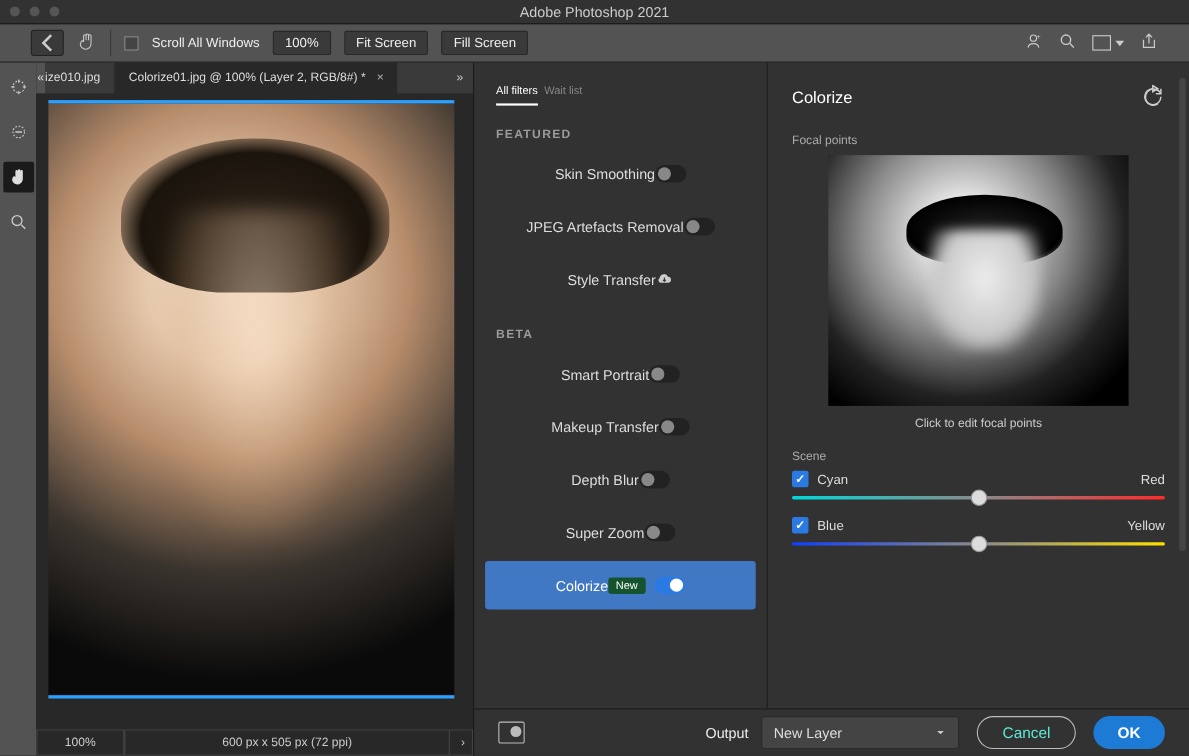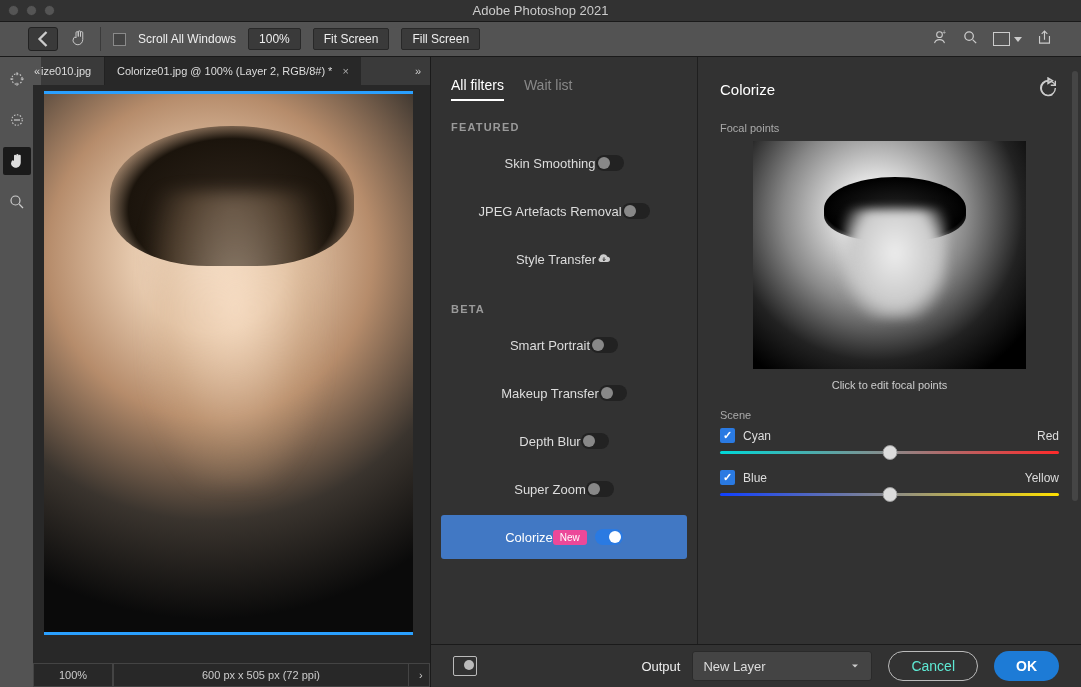--- a/index.html
+++ b/index.html
@@ -38,31 +38,31 @@
   .hair{position:absolute;top:6%;left:18%;width:66%;height:26%;background:radial-gradient(ellipse at 50% 60%, #2e241b, #1b140c 60%, transparent 80%);border-radius:50% 50% 40% 40%;}
   .statusbar { height:24px; background:#282828; display:flex; align-items:stretch; font-size:11px; color:#ccc;}
   .statusbar > div { border:1px solid #444; padding:3px 10px; display:flex; align-items:center;}
   .statusbar .zoom { width:80px; justify-content:center;}
   .statusbar .info { flex:1; justify-content:center;}
   .nf-panel { flex:1; background:#323232; display:flex; flex-direction:column; border-left:1px solid #1a1a1a;}
   .nf-header { height:28px; background:#3a3a3a; display:flex; align-items:center; position:relative;}
   .nf-tab { background:#323232; padding:6px 13px; font-size:12px; color:#eee; margin-left:6px;}
   .nf-body { flex:1; display:flex; overflow:hidden;}
   .nf-left { width:267px; border-right:1px solid #1f1f1f; display:flex; flex-direction:column; padding-bottom:6px; overflow:hidden;}
-  .filter-tabs { display:flex; gap:20px; padding:20px 20px 0 20px; font-size:14px; color:#888;}
+  .filter-tabs { display:flex; gap:6px; padding:20px 20px 0 20px; font-size:10px; color:#888;}
   .filter-tabs .act { color:#fff; border-bottom:2px solid #fff; padding-bottom:6px; font-weight:500;}
   .sect { padding:20px 20px 6px 20px; color:#9a9a9a; font-size:11px; font-weight:600; letter-spacing:1.2px;}
   .filter-row { height:44px; margin:2px 10px; padding:0 10px; display:flex; align-items:center; justify-content:center; border-radius:3px; font-size:13px; color:#ddd;}
   .filter-row.sel { background:#4178c4; color:#fff;}
   .toggle { width:28px; height:16px; background:#222; border-radius:10px; position:relative;}
   .toggle::after { content:""; position:absolute; width:12px; height:12px; background:#888; border-radius:50%; top:2px; left:2px;}
   .toggle.on { background:#2a7ae2;}
   .toggle.on::after { background:#fff; left:14px;}
   .cloud { color:#ccc;}
-  .badge { background:#ec4899; color:#fff; font-size:10px; padding:2px 7px; border-radius:3px; margin-right:8px;}
+  .badge { background:#14532d; color:#fff; font-size:10px; padding:2px 7px; border-radius:3px; margin-right:8px;}
   .nf-right { flex:1; display:flex; flex-direction:column; padding:20px 22px 0 22px; position:relative;}
   .r-head { display:flex; justify-content:space-between; align-items:center; margin-bottom:20px;}
   .r-head h3 { font-size:15px; font-weight:500; color:#fff;}
   .revert svg { width:22px; height:22px; fill:none; stroke:#ccc; stroke-width:1.5;}
   .field-label { font-size:11px; color:#aaa; margin-bottom:7px;}
   .focal-img { width:273px; height:228px; margin:0 auto; background:radial-gradient(circle at 45% 32%, #f2f2f2 0%, #e8e8e8 15%, #888 43%, #222 68%, #000 88%); position:relative; overflow:hidden;}
   .focal-img .h{position:absolute;top:16%;left:26%;width:52%;height:28%;background:radial-gradient(ellipse, #222,#000 70%,transparent);border-radius:50% 50% 40% 40%;}
   .focal-img .f{position:absolute;top:30%;left:33%;width:38%;height:48%;background:radial-gradient(ellipse at 50% 40%,#ededed,#c9c9c9 55%,transparent 80%);filter:blur(5px);}
   .hint { text-align:center; font-size:11px; color:#ccc; margin:10px 0 18px 0;}
   .slider-block { margin-bottom:16px;}

